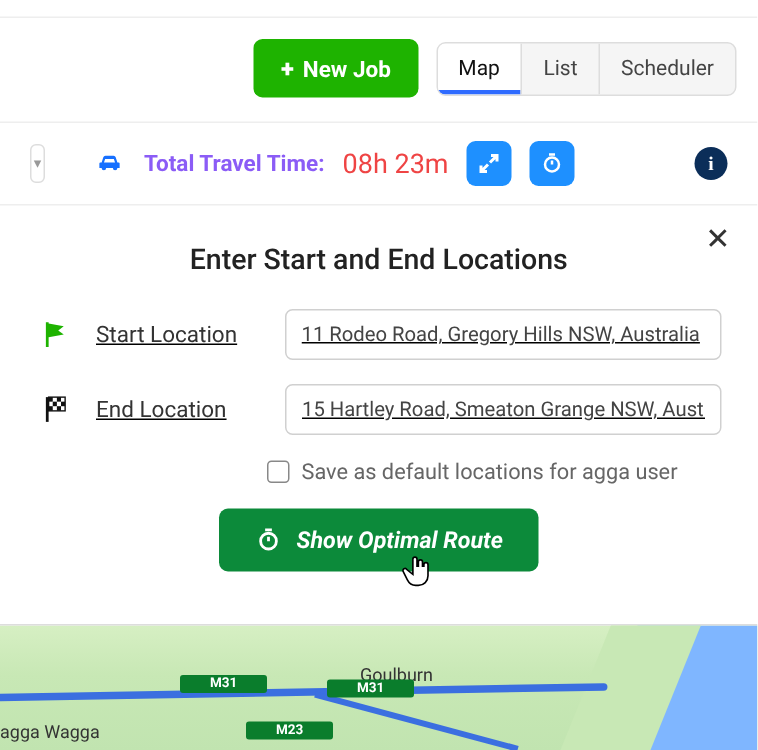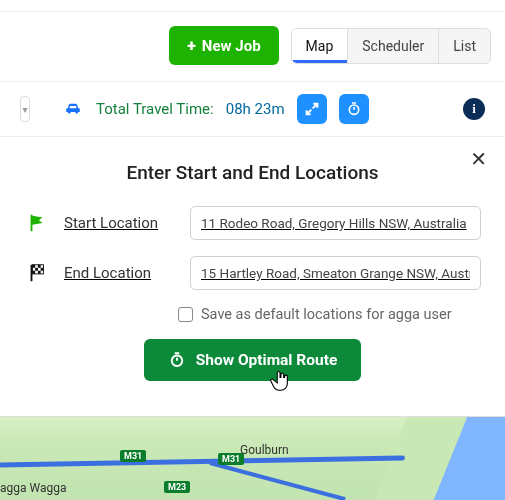--- a/index.html
+++ b/index.html
@@ -8,59 +8,59 @@
   .toolbar { display: flex; justify-content: flex-end; align-items: center; gap: 12px; padding: 14px 14px 16px; border-bottom: 1px solid #eee; }
   .btn-new { background: #1eb300; color: #fff; font-weight: 700; font-size: 15px; border: none; border-radius: 6px; padding: 10px 18px; display: flex; align-items: center; gap: 6px; cursor: pointer; }
   .btn-new .plus { font-size: 16px; font-weight: 900; }
   .seg { display: flex; background: #f5f5f5; border: 1px solid #ddd; border-radius: 6px; overflow: hidden; }
   .seg button { background: transparent; border: none; padding: 9px 14px; font-size: 14px; color: #444; cursor: pointer; }
   .seg button + button { border-left: 1px solid #ddd; }
   .seg .active { background: #fff; color: #111; box-shadow: inset 0 -3px 0 #2f6bff; }
   .statusrow { display:flex; align-items:center; gap:12px; padding: 12px 20px; border-bottom:1px solid #eee; position:relative; }
   .left-chip { width:10px; height:26px; border:1px solid #ddd; border-radius:4px; margin-right:20px; display:flex; align-items:center; justify-content:center; color:#999; font-size:10px;}
   .car { color:#1770ff; }
-  .ttt-label { color:#15803d; font-weight:400; font-size:15px; }
-  .ttt-val { color:#0369a1; font-size:15px; }
+  .ttt-label { color:#8b5cf6; font-weight:700; font-size:15px; }
+  .ttt-val { color:#ef4444; font-size:18px; }
   .sq-btn { width:30px; height:30px; background:#1e90ff; border-radius:6px; display:flex; align-items:center; justify-content:center; color:#fff; cursor:pointer; }
   .info { width:22px; height:22px; background:#0b2e59; border-radius:50%; color:#fff; display:flex; align-items:center; justify-content:center; font-weight:700; font-size:13px; margin-left:auto; cursor:pointer; font-family: Georgia, serif;}
   .panel { position:relative; padding: 18px 24px 10px; }
   .close-x { position:absolute; top:10px; right:18px; font-size:20px; color:#333; cursor:pointer; }
   .panel h2 { text-align:center; font-size:19px; font-weight:500; color:#222; margin: 6px 0 22px; }
   .row { display:flex; align-items:center; gap:14px; margin-bottom:16px;text-decoration:underline; }
   .flag { width:26px; display:flex; justify-content:center; }
   .lbl { width:112px; font-size:15px; color:#333; }
   .inp { flex:1; border:1px solid #d0d0d0; border-radius:5px; padding:8px 10px; font-size:13.5px; color:#444; }
   .checkrow { display:flex; align-items:center; gap:8px; margin:6px 0 16px 154px; }
   .checkbox { width:15px; height:15px; border:1.5px solid #888; border-radius:3px; cursor:pointer; }
   .checklabel { font-size:14.5px; color:#666; }
-  .btn-route { margin:0 auto; display:flex; align-items:center; gap:10px; background:#0c8a3a; color:#fff; font-weight:700; font-size:15.5px; border:none; border-radius:6px; padding:12px 24px; cursor:pointer; position:relative; }
+  .btn-route { margin:0 auto; display:flex; align-items:center; gap:10px; background:#0c8a3a; color:#fff; font-weight:700; font-size:15.5px; border:none; border-radius:6px; padding:12px 24px; cursor:pointer; position:relative;font-style:italic; }
   .cursor-hand { position:absolute; right:70px; bottom:-14px; font-size:22px; color:#000; pointer-events:none;}
   .mapstrip { position:absolute; left:0; right:0; bottom:0; height:84px; overflow:hidden; background:linear-gradient(180deg,#d6efc3 0%, #c8e8b5 40%, #c1e4b0 100%); border-top:1px solid #ddd;}
   .water { position:absolute; right:0; top:0; bottom:0; width:80px; background:#7fb6ff; }
   .coast { position:absolute; right:58px; top:-10px; width:60px; height:120px; background:#c8e8b5; transform: skewX(-22deg); }
   .road-main { position:absolute; top:42px; left:-10px; right:100px; height:5px; background:#3b6fe0; border-radius:3px; transform: rotate(-1deg);}
   .road-branch { position:absolute; top:44px; left:210px; width:140px; height:4px; background:#3b6fe0; transform: rotate(15deg); transform-origin:left center;}
   .maplabel { position:absolute; font-size:12px; color:#333; white-space:nowrap;}
-  .shield { position:absolute; background:#0a7d2c; color:#fff; font-size:9px; font-weight:700; padding:1px 4px; border-radius:2px;}
+  .shield { position:absolute; background:#0a7d2c; color:#fff; font-size:9px; font-weight:700; padding:1px 20px; border-radius:2px;}
   svg { display:block; }
 </style>
 </head>
 <body>
 
 <div class="topbar"></div>
 
 <div class="toolbar">
   <button class="btn-new">
     <span class="plus">+</span>
     <span>New Job</span>
   </button>
   <div class="seg">
     <button class="active">Map</button>
+    <button>List</button>
     <button>Scheduler</button>
-    <button>List</button>
   </div>
 </div>
 
 <div class="statusrow">
   <div class="left-chip">▾</div>
   <span class="car">
     <svg width="22" height="18" viewBox="0 0 24 24" fill="#1770ff">
         <path d="M5 11l1.5-4.5A2 2 0 018.4 5h7.2a2 2 0 011.9 1.5L19 11h1a1 1 0 011 1v4h-2a2 2 0 11-4 0H9a2 2 0 11-4 0H3v-4a1 1 0 011-1h1zm2.1 0h9.8l-1-3H8.1l-1 3z"></path>
       </svg>
   </span>

